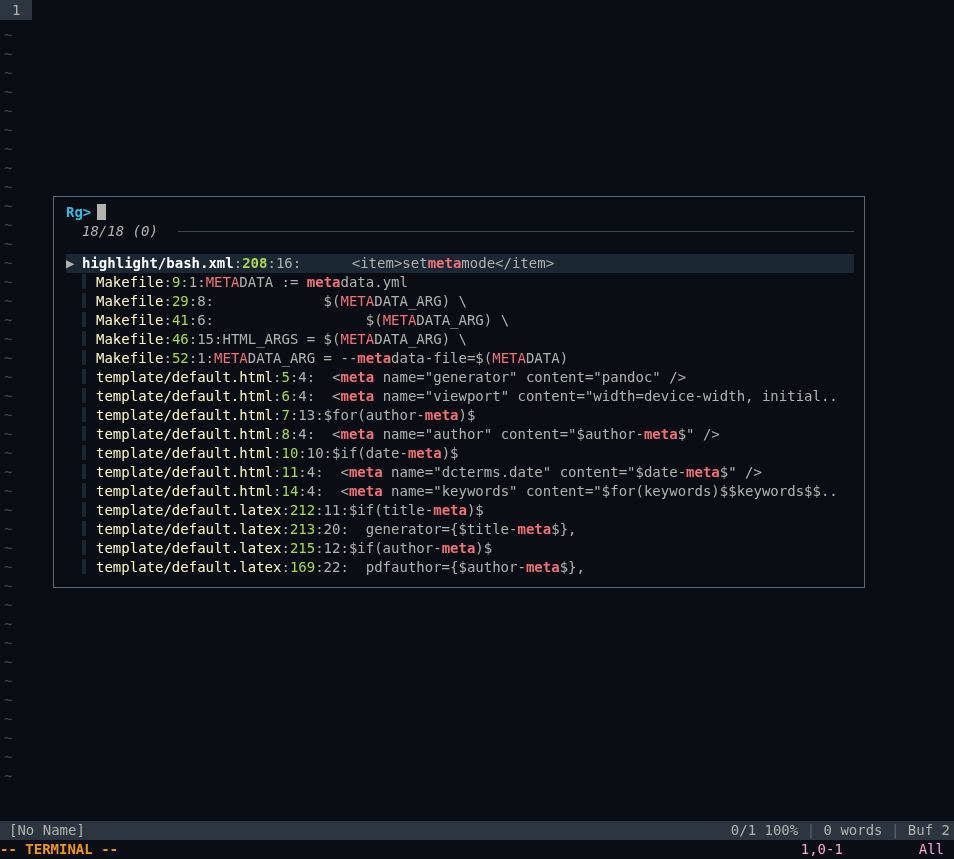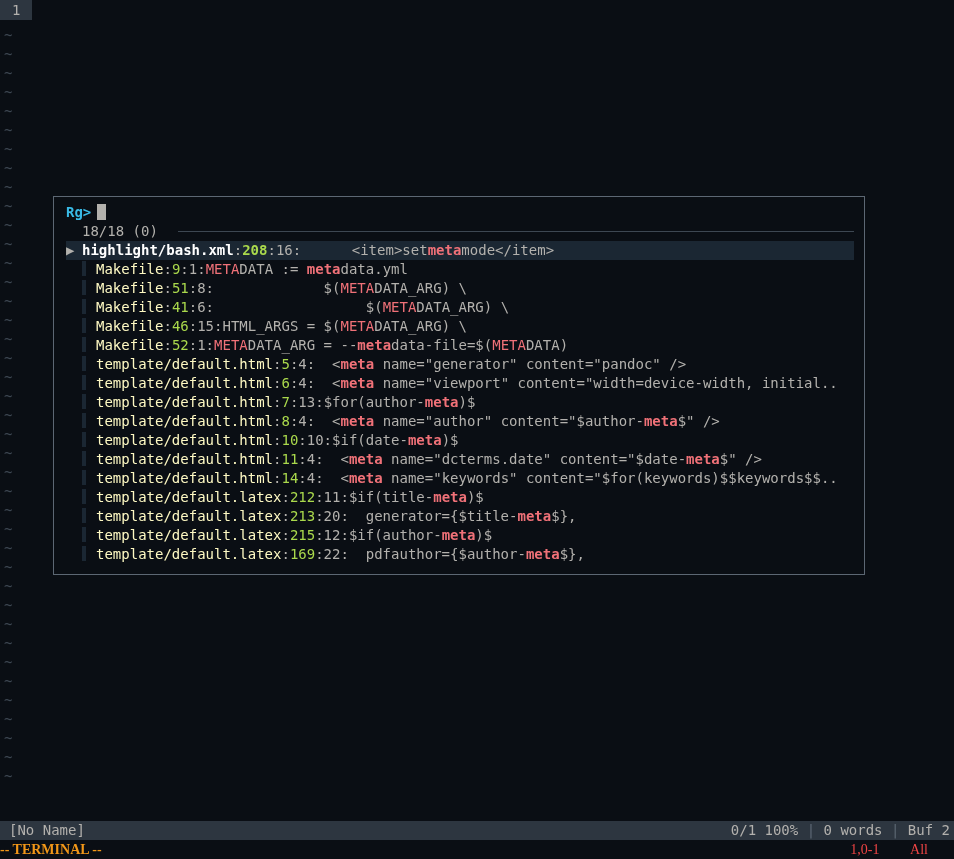--- a/index.html
+++ b/index.html
@@ -60,28 +60,29 @@
   height: 16px;
   background: #b3b1ad;
   margin-left: 6px;
 }
 .fzf-count {
   padding: 0 0 0 28px;
   color: #b3b1ad;
   display: flex;
   align-items: center;
   gap: 20px;
+  font-style: italic;
 }
 .fzf-count-rule {
   flex: 1;
   border-top: 1px solid #3d4752;
   height: 0;
   margin-right: 10px;
 }
-.fzf-results { padding: 0 10px 0 12px; }
+.fzf-results { padding: 0 10px 0 12px; margin-top: 13px; }
 .fzf-row {
   white-space: pre;
   overflow: hidden;
   text-overflow: clip;
   height: 19px;
   line-height: 19px;
 }
 .fzf-row.selected {
   background: #1b2733;
 }
@@ -123,28 +124,27 @@
 }
 .status-right { color: #b3b1ad; }
 .status-sep { color: #5c6773; }
 .cmd-line {
   position: absolute;
   left: 0;
   bottom: 0;
   width: 100%;
   height: 19px;
   line-height: 19px;
-  padding: 0 20px 0 0;
+  padding: 0 4px 0 0;
   display: flex;
   justify-content: space-between;
   white-space: pre;
-  font-family: Liberation Serif, serif;
 }
 .mode { color: #f29718; font-weight: bold; }
-.ruler { color: #ef4444; padding-right: 6px; }
+.ruler { color: #f9a8d4; padding-right: 6px; }
 </style>
 </head>
 <body>
 
 <div class="tab-bar">
   <div class="tab">1</div>
 </div>
 
 <div class="buffer-area">
   <div class="tilde-col" id="tildes">
@@ -195,21 +195,21 @@
       <span class="fzf-prompt-label">Rg&gt;</span>
       <span class="fzf-cursor"></span>
     </div>
     <div class="fzf-count">
       <span>18/18 (0)</span>
       <span class="fzf-count-rule"></span>
     </div>
     <div class="fzf-results" id="fzf-results">
         <div class="fzf-row selected"><span class="marker">▶</span><span class="fpath-sel">highlight/bash.xml</span><span class="colon">:</span><span class="ln-sel">208</span><span class="colon">:</span><span class="content">16</span><span class="colon">:</span><span class="content">      &lt;item&gt;set</span><span class="match">meta</span><span class="content">mode&lt;/item&gt;</span></div>
         <div class="fzf-row"><span class="marker"> </span><span class="bar"></span><span class="fpath">Makefile</span><span class="colon">:</span><span class="ln">9</span><span class="colon">:</span><span class="content">1</span><span class="colon">:</span><span class="match-up">META</span><span class="content">DATA := </span><span class="match">meta</span><span class="content">data.yml</span></div>
-        <div class="fzf-row"><span class="marker"> </span><span class="bar"></span><span class="fpath">Makefile</span><span class="colon">:</span><span class="ln">51</span><span class="colon">:</span><span class="content">8</span><span class="colon">:</span><span class="content">             $(</span><span class="match-up">META</span><span class="content">DATA_ARG) \</span></div>
+        <div class="fzf-row"><span class="marker"> </span><span class="bar"></span><span class="fpath">Makefile</span><span class="colon">:</span><span class="ln">29</span><span class="colon">:</span><span class="content">8</span><span class="colon">:</span><span class="content">             $(</span><span class="match-up">META</span><span class="content">DATA_ARG) \</span></div>
         <div class="fzf-row"><span class="marker"> </span><span class="bar"></span><span class="fpath">Makefile</span><span class="colon">:</span><span class="ln">41</span><span class="colon">:</span><span class="content">6</span><span class="colon">:</span><span class="content">                  $(</span><span class="match-up">META</span><span class="content">DATA_ARG) \</span></div>
         <div class="fzf-row"><span class="marker"> </span><span class="bar"></span><span class="fpath">Makefile</span><span class="colon">:</span><span class="ln">46</span><span class="colon">:</span><span class="content">15</span><span class="colon">:</span><span class="content">HTML_ARGS = $(</span><span class="match-up">META</span><span class="content">DATA_ARG) \</span></div>
         <div class="fzf-row"><span class="marker"> </span><span class="bar"></span><span class="fpath">Makefile</span><span class="colon">:</span><span class="ln">52</span><span class="colon">:</span><span class="content">1</span><span class="colon">:</span><span class="match-up">META</span><span class="content">DATA_ARG = --</span><span class="match">meta</span><span class="content">data-file=$(</span><span class="match-up">META</span><span class="content">DATA)</span></div>
         <div class="fzf-row"><span class="marker"> </span><span class="bar"></span><span class="fpath">template/default.html</span><span class="colon">:</span><span class="ln">5</span><span class="colon">:</span><span class="content">4</span><span class="colon">:</span><span class="content">  &lt;</span><span class="match">meta</span><span class="content"> name="generator" content="pandoc" /&gt;</span></div>
         <div class="fzf-row"><span class="marker"> </span><span class="bar"></span><span class="fpath">template/default.html</span><span class="colon">:</span><span class="ln">6</span><span class="colon">:</span><span class="content">4</span><span class="colon">:</span><span class="content">  &lt;</span><span class="match">meta</span><span class="content"> name="viewport" content="width=device-width, initial..</span></div>
         <div class="fzf-row"><span class="marker"> </span><span class="bar"></span><span class="fpath">template/default.html</span><span class="colon">:</span><span class="ln">7</span><span class="colon">:</span><span class="content">13</span><span class="colon">:</span><span class="content">$for(author-</span><span class="match">meta</span><span class="content">)$</span></div>
         <div class="fzf-row"><span class="marker"> </span><span class="bar"></span><span class="fpath">template/default.html</span><span class="colon">:</span><span class="ln">8</span><span class="colon">:</span><span class="content">4</span><span class="colon">:</span><span class="content">  &lt;</span><span class="match">meta</span><span class="content"> name="author" content="$author-</span><span class="match">meta</span><span class="content">$" /&gt;</span></div>
         <div class="fzf-row"><span class="marker"> </span><span class="bar"></span><span class="fpath">template/default.html</span><span class="colon">:</span><span class="ln">10</span><span class="colon">:</span><span class="content">10</span><span class="colon">:</span><span class="content">$if(date-</span><span class="match">meta</span><span class="content">)$</span></div>
         <div class="fzf-row"><span class="marker"> </span><span class="bar"></span><span class="fpath">template/default.html</span><span class="colon">:</span><span class="ln">11</span><span class="colon">:</span><span class="content">4</span><span class="colon">:</span><span class="content">  &lt;</span><span class="match">meta</span><span class="content"> name="dcterms.date" content="$date-</span><span class="match">meta</span><span class="content">$" /&gt;</span></div>
         <div class="fzf-row"><span class="marker"> </span><span class="bar"></span><span class="fpath">template/default.html</span><span class="colon">:</span><span class="ln">14</span><span class="colon">:</span><span class="content">4</span><span class="colon">:</span><span class="content">  &lt;</span><span class="match">meta</span><span class="content"> name="keywords" content="$for(keywords)$$keywords$$..</span></div>

